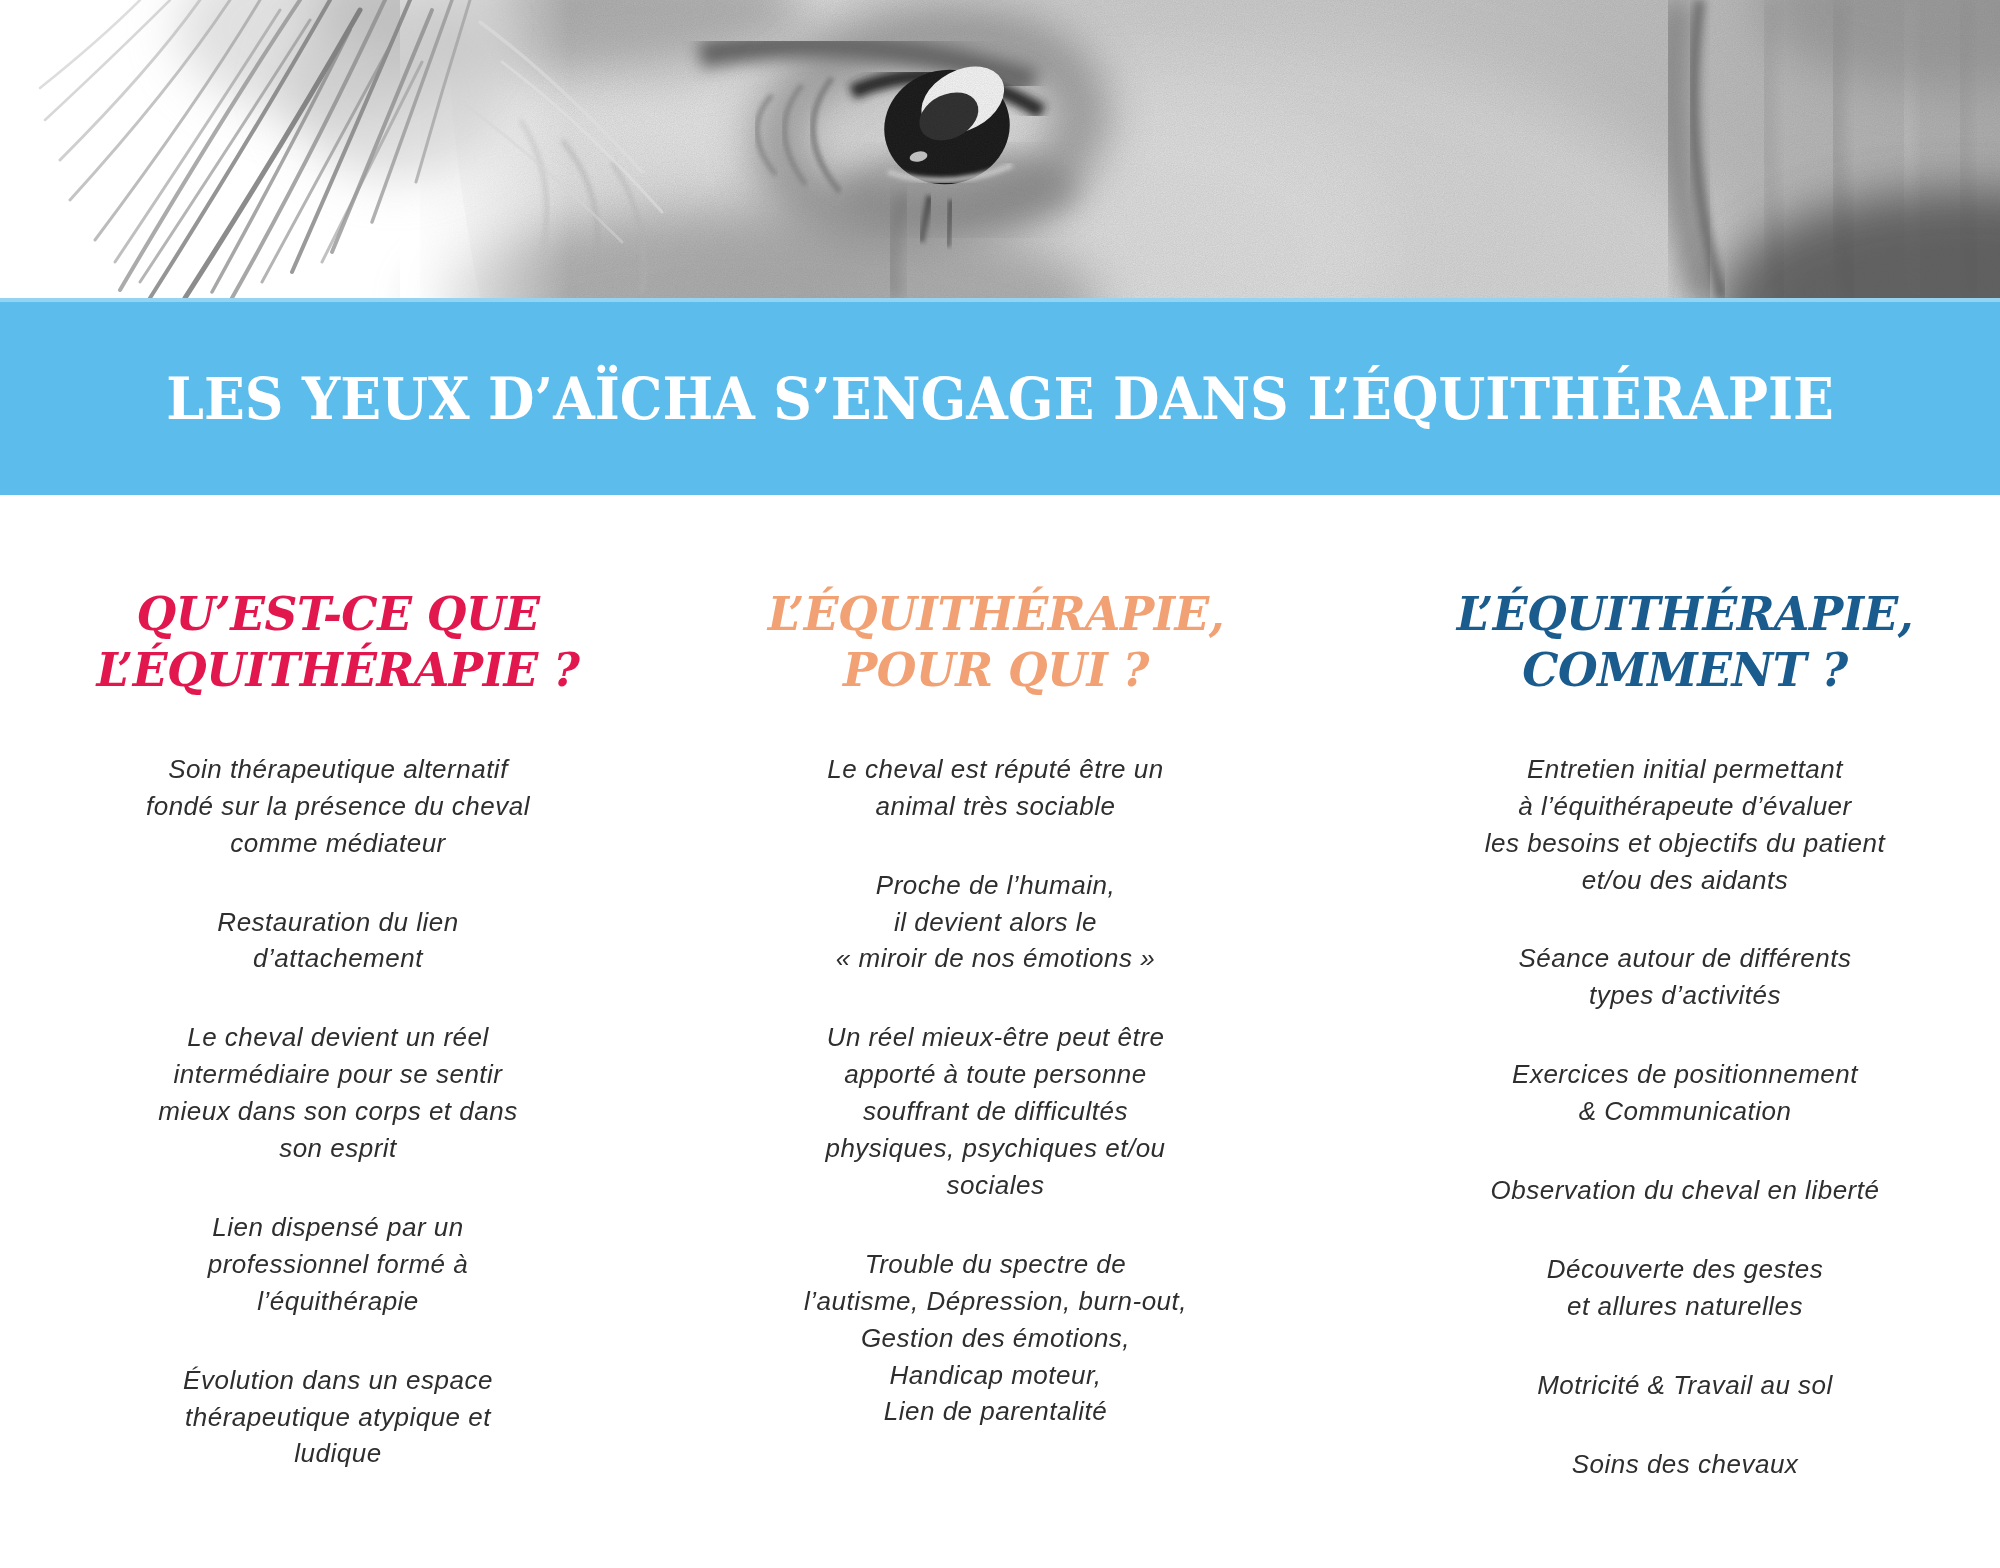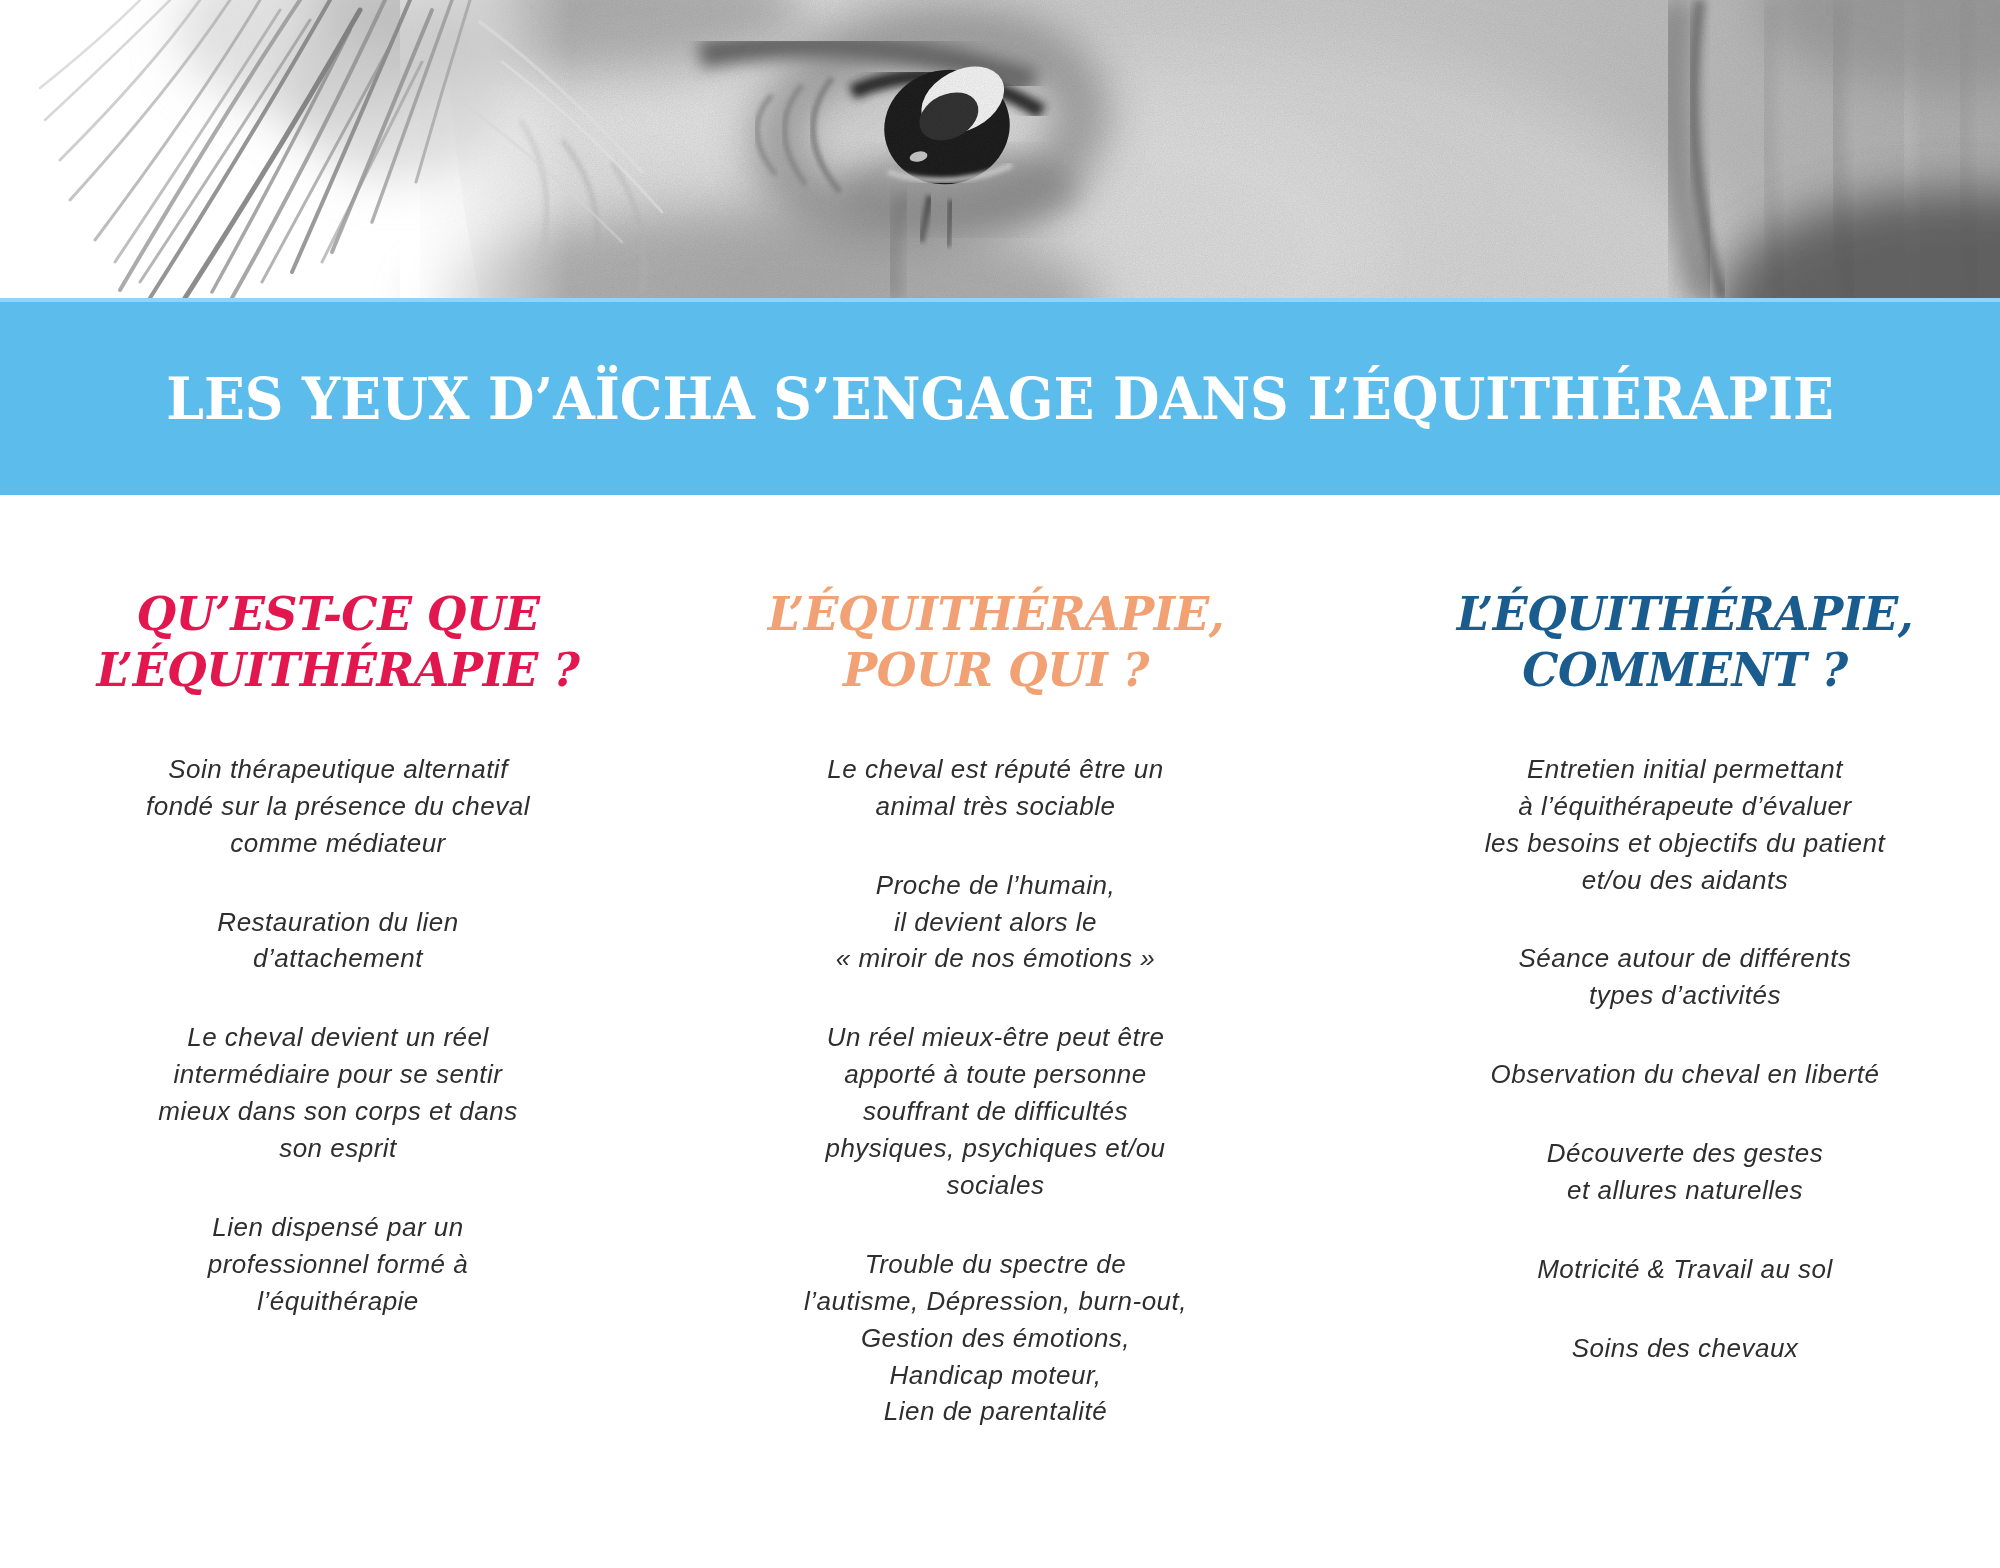--- a/index.html
+++ b/index.html
@@ -172,20 +172,23 @@
 comme médiateur</p>
           <p class="para">Restauration du lien
 d’attachement</p>
           <p class="para">Le cheval devient un réel
 intermédiaire pour se sentir
 mieux dans son corps et dans
 son esprit</p>
           <p class="para">Lien dispensé par un
 professionnel formé à
 l’équithérapie</p>
+          <p class="para">Évolution dans un espace
+thérapeutique atypique et
+ludique</p>
         </div>
     </section>
 
     <section class="col col-2">
       <h2 class="col-heading" style="color: rgb(241, 161, 115);">L’ÉQUITHÉRAPIE,
 POUR QUI ?</h2>
       <div class="paras">
           <p class="para">Le cheval est réputé être un
 animal très sociable</p>
           <p class="para">Proche de l’humain,
@@ -207,20 +210,22 @@
     <section class="col col-3">
       <h2 class="col-heading" style="color: rgb(27, 92, 142);">L’ÉQUITHÉRAPIE,
 COMMENT ?</h2>
       <div class="paras">
           <p class="para">Entretien initial permettant
 à l’équithérapeute d’évaluer
 les besoins et objectifs du patient
 et/ou des aidants</p>
           <p class="para">Séance autour de différents
 types d’activités</p>
+          <p class="para">Exercices de positionnement
+&amp; Communication</p>
           <p class="para">Observation du cheval en liberté</p>
           <p class="para">Découverte des gestes
 et allures naturelles</p>
           <p class="para">Motricité &amp; Travail au sol</p>
           <p class="para">Soins des chevaux</p>
         </div>
     </section>
 
   </main>
 </div>

